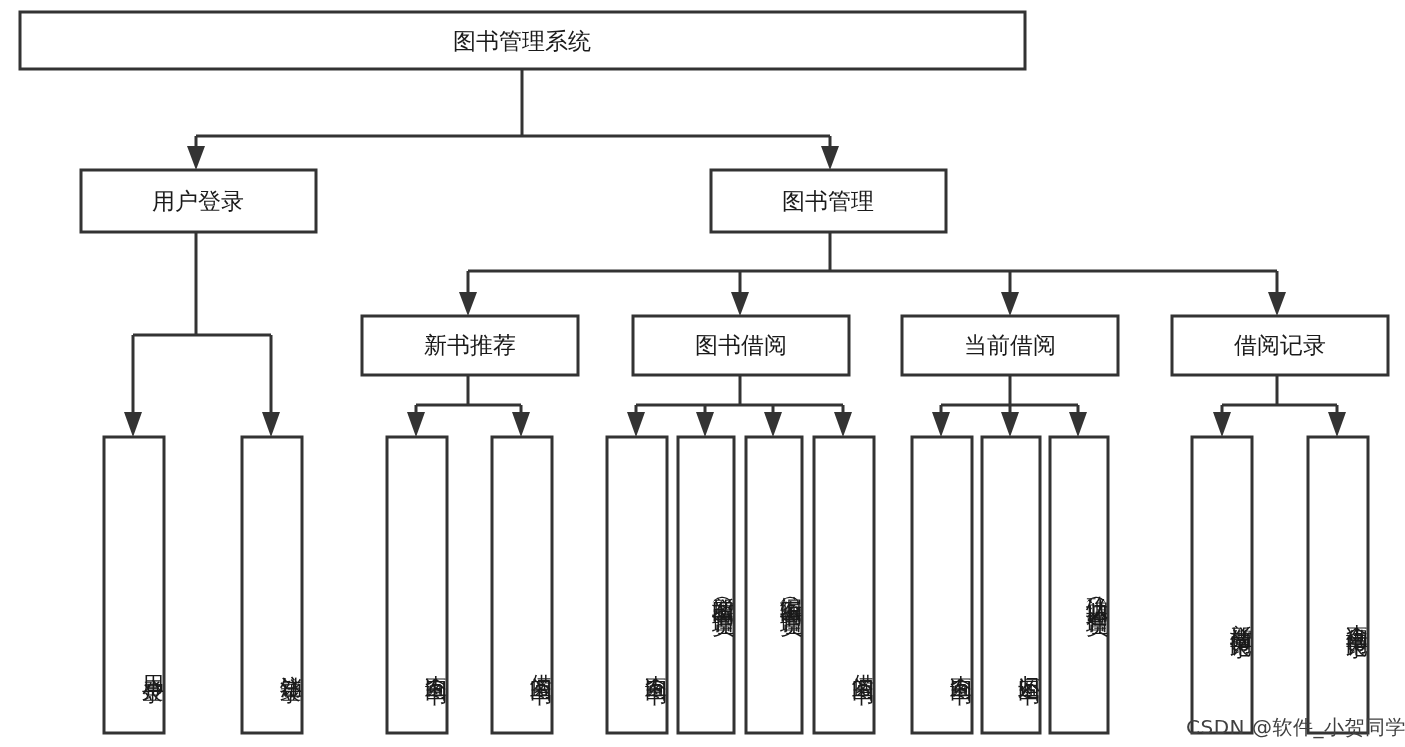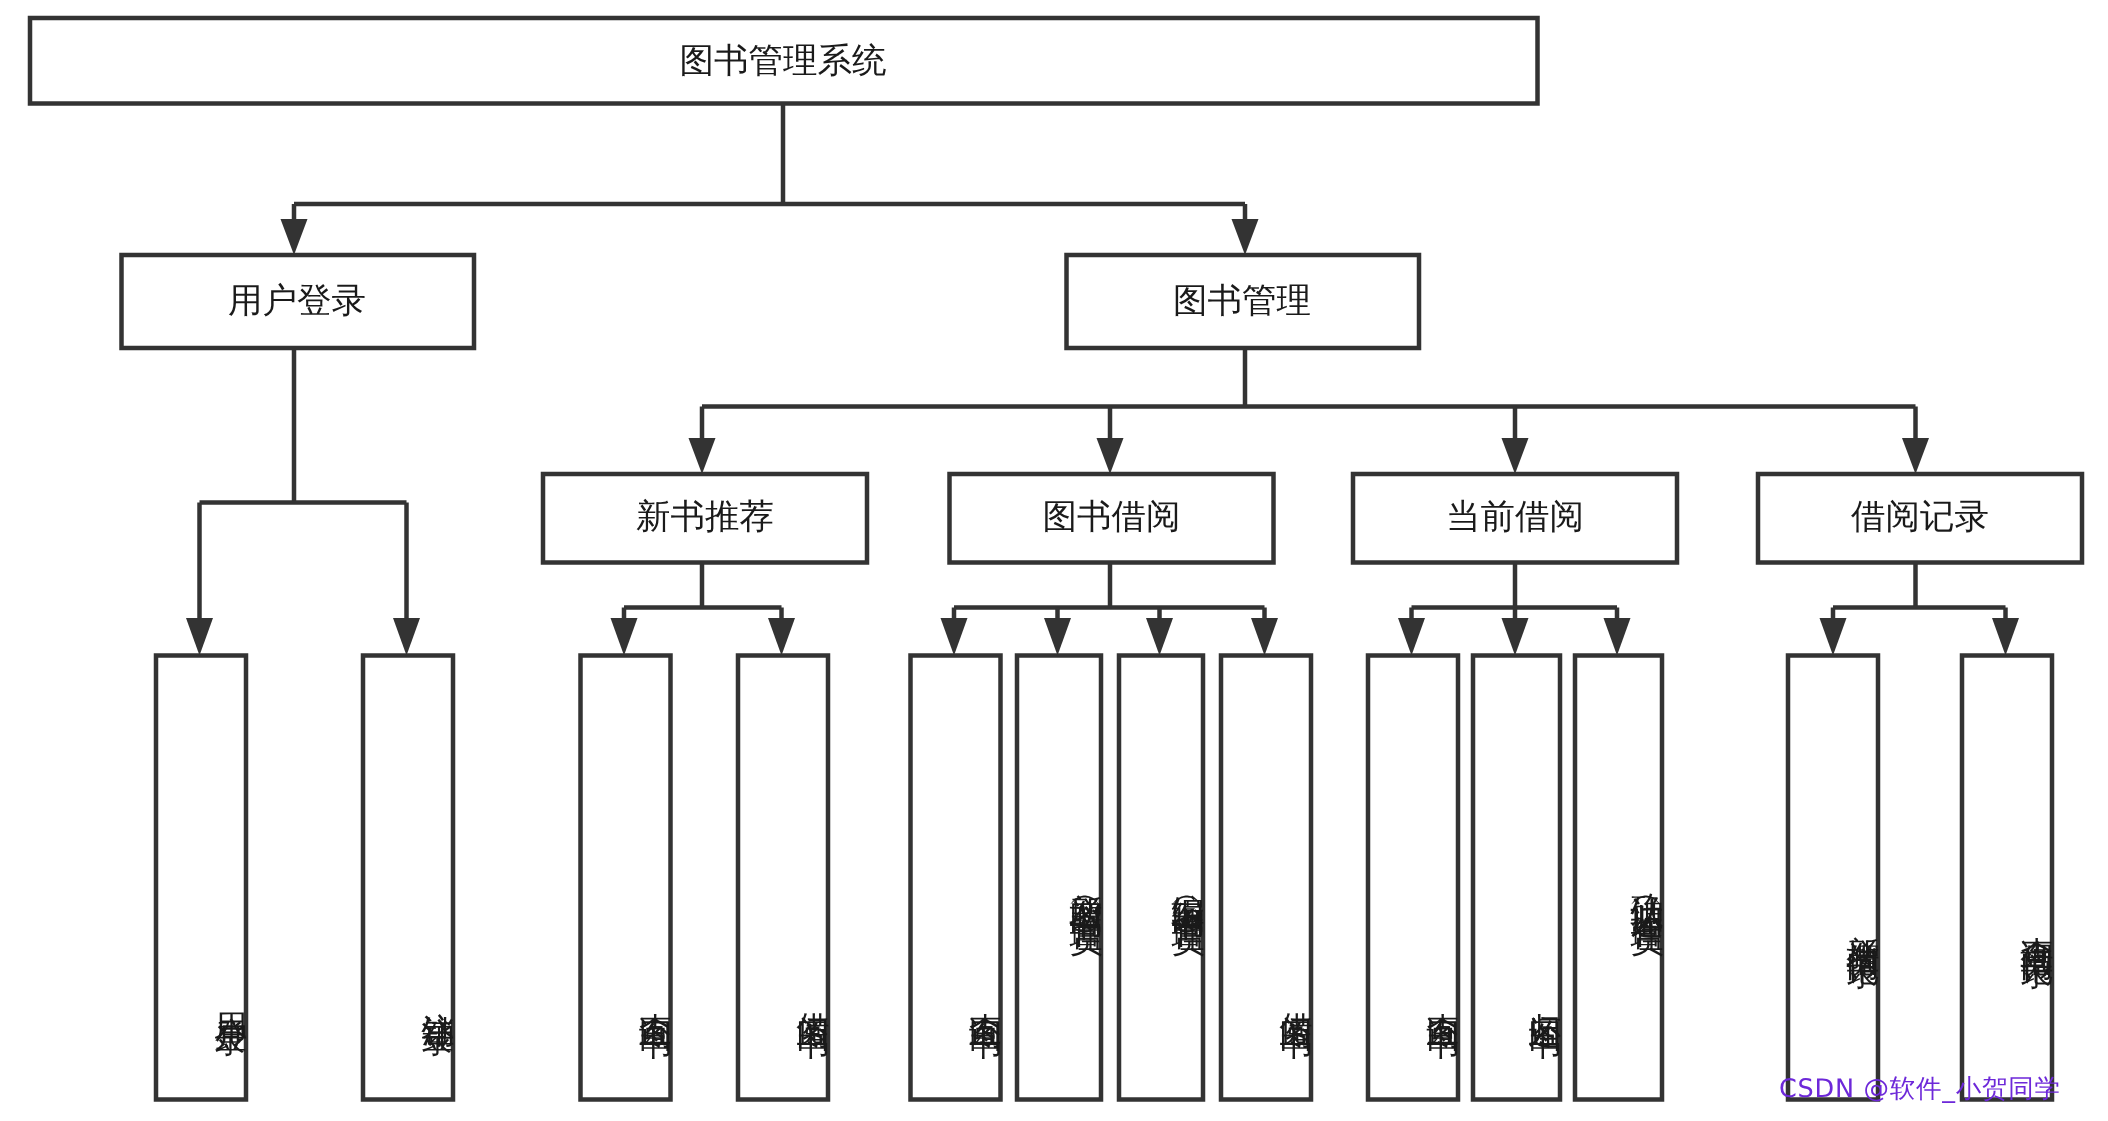--- a/index.html
+++ b/index.html
@@ -64,22 +64,22 @@
     align-items: flex-start;
     justify-content: center;
     white-space: nowrap;
     pointer-events: none;
   }
   .watermark {
     position: absolute;
     left: 1186px;
     top: 714px;
     font-family: "DejaVu Sans", "Liberation Sans", sans-serif;
-    font-size: 17px;
-    color: #6d28d9;
+    font-size: 20px;
+    color: #404040;
     white-space: nowrap;
     letter-spacing: 0.5px;
   }
 </style>
 </head>
 <body>
 
 <div id="diagram-root">
 
   <svg class="flow" viewBox="0 0 1405 747" xmlns="http://www.w3.org/2000/svg">

